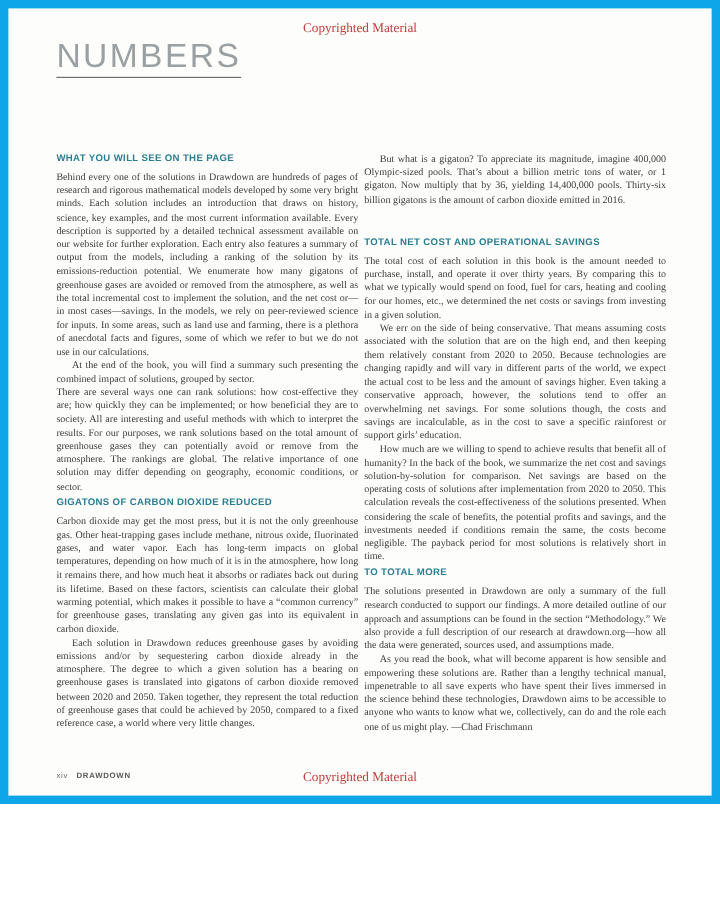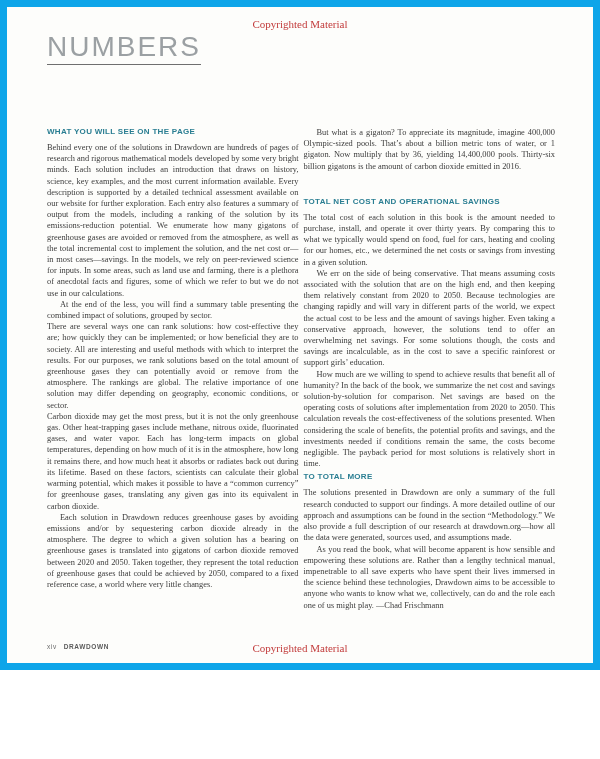--- a/index.html
+++ b/index.html
@@ -89,28 +89,29 @@
     <span class="page-title">NUMBERS</span>
   </div>
 
   <div class="columns">
 
     <div class="col col-left">
 
       <div class="section">
         <h3 class="section-heading">WHAT YOU WILL SEE ON THE PAGE</h3>
         <p class="body-p">Behind every one of the solutions in Drawdown are hundreds of pages of research and rigorous mathematical models developed by some very bright minds. Each solution includes an introduction that draws on history, science, key examples, and the most current information available. Every description is supported by a detailed technical assessment available on our website for further exploration. Each entry also features a summary of output from the models, including a ranking of the solution by its emissions-reduction potential. We enumerate how many gigatons of greenhouse gases are avoided or removed from the atmosphere, as well as the total incremental cost to implement the solution, and the net cost or—in most cases—savings. In the models, we rely on peer-reviewed science for inputs. In some areas, such as land use and farming, there is a plethora of anecdotal facts and figures, some of which we refer to but we do not use in our calculations.</p>
-        <p class="body-p indent">At the end of the less, you will find a summary table presenting the combined impact of solutions, grouped by sector.</p>
+        <p class="body-p indent">At the end of the book, you will find a summary such presenting the combined impact of solutions, grouped by sector.</p>
       </div>
 
       <div class="section">
         <p class="body-p">There are several ways one can rank solutions: how cost-effective they are; how quickly they can be implemented; or how beneficial they are to society. All are interesting and useful methods with which to interpret the results. For our purposes, we rank solutions based on the total amount of greenhouse gases they can potentially avoid or remove from the atmosphere. The rankings are global. The relative importance of one solution may differ depending on geography, economic conditions, or sector.</p>
       </div>
 
       <div class="section">
+        <h3 class="section-heading">GIGATONS OF CARBON DIOXIDE REDUCED</h3>
         <p class="body-p">Carbon dioxide may get the most press, but it is not the only greenhouse gas. Other heat-trapping gases include methane, nitrous oxide, fluorinated gases, and water vapor. Each has long-term impacts on global temperatures, depending on how much of it is in the atmosphere, how long it remains there, and how much heat it absorbs or radiates back out during its lifetime. Based on these factors, scientists can calculate their global warming potential, which makes it possible to have a “common currency” for greenhouse gases, translating any given gas into its equivalent in carbon dioxide.</p>
         <p class="body-p indent">Each solution in Drawdown reduces greenhouse gases by avoiding emissions and/or by sequestering carbon dioxide already in the atmosphere. The degree to which a given solution has a bearing on greenhouse gases is translated into gigatons of carbon dioxide removed between 2020 and 2050. Taken together, they represent the total reduction of greenhouse gases that could be achieved by 2050, compared to a fixed reference case, a world where very little changes.</p>
       </div>
 
     </div>
 
     <div class="col col-right">
 
       <div class="section">
         <p class="body-p indent">But what is a gigaton? To appreciate its magnitude, imagine 400,000 Olympic-sized pools. That’s about a billion metric tons of water, or 1 gigaton. Now multiply that by 36, yielding 14,400,000 pools. Thirty-six billion gigatons is the amount of carbon dioxide emitted in 2016.</p>

